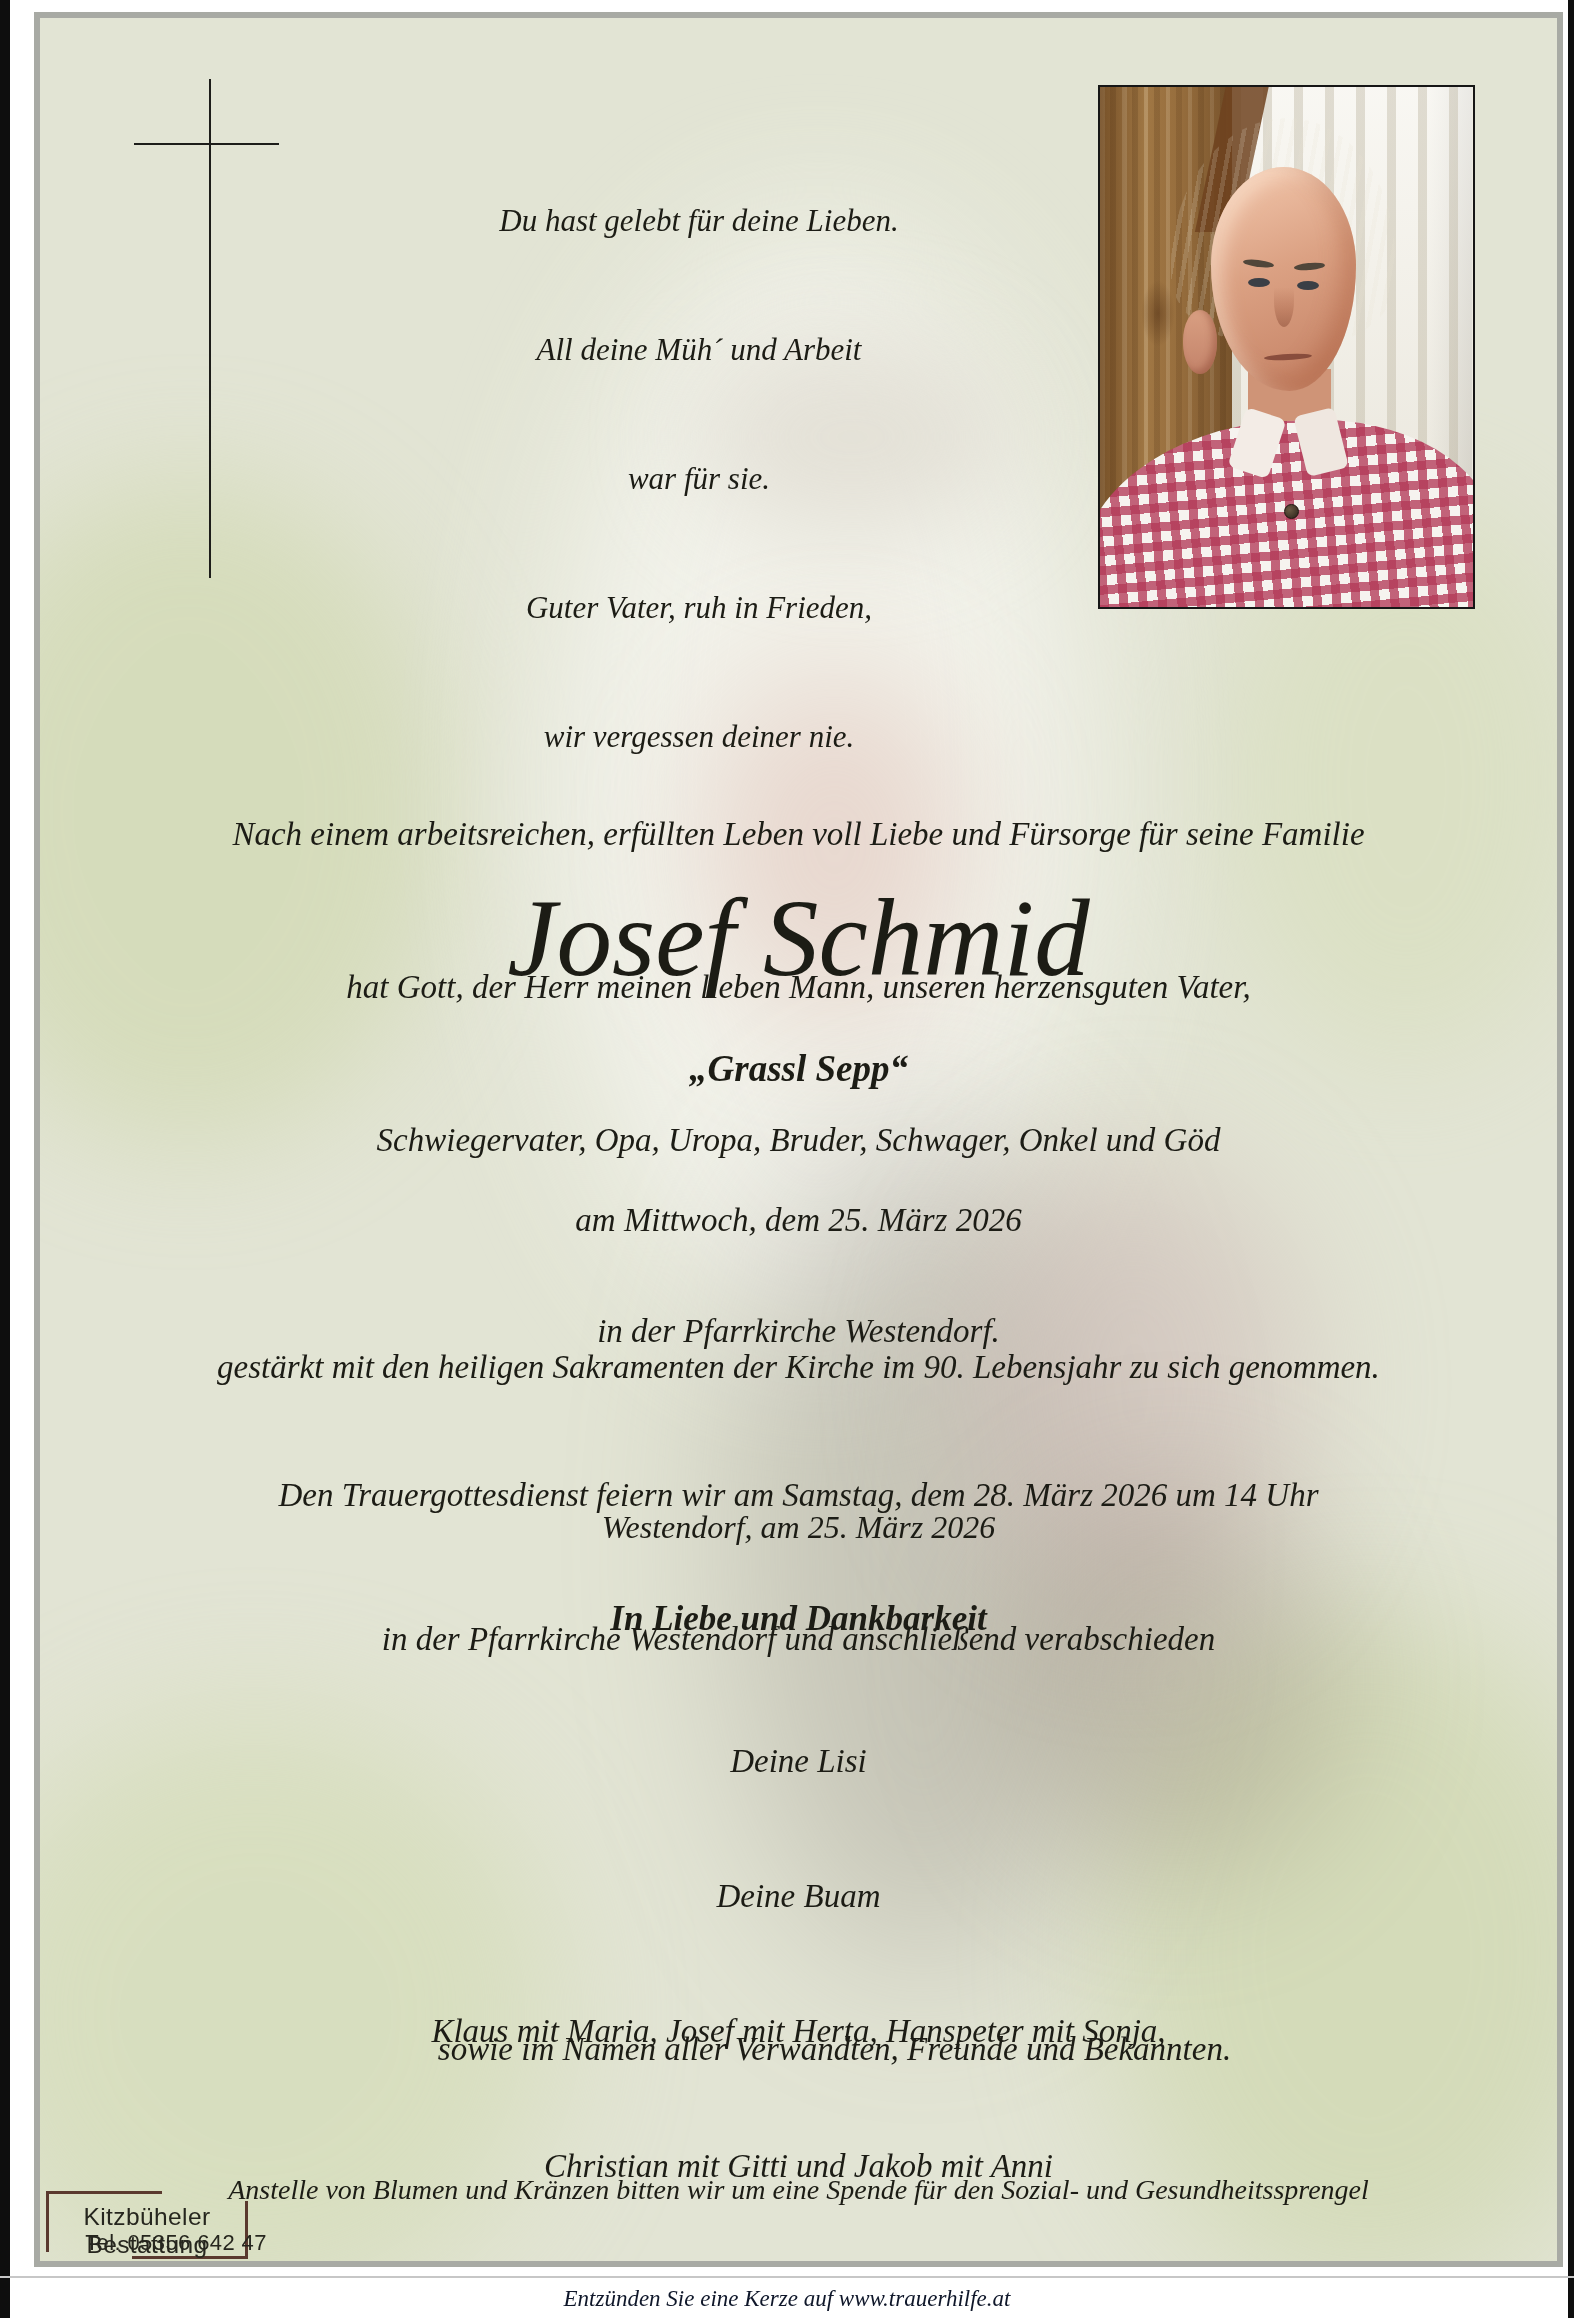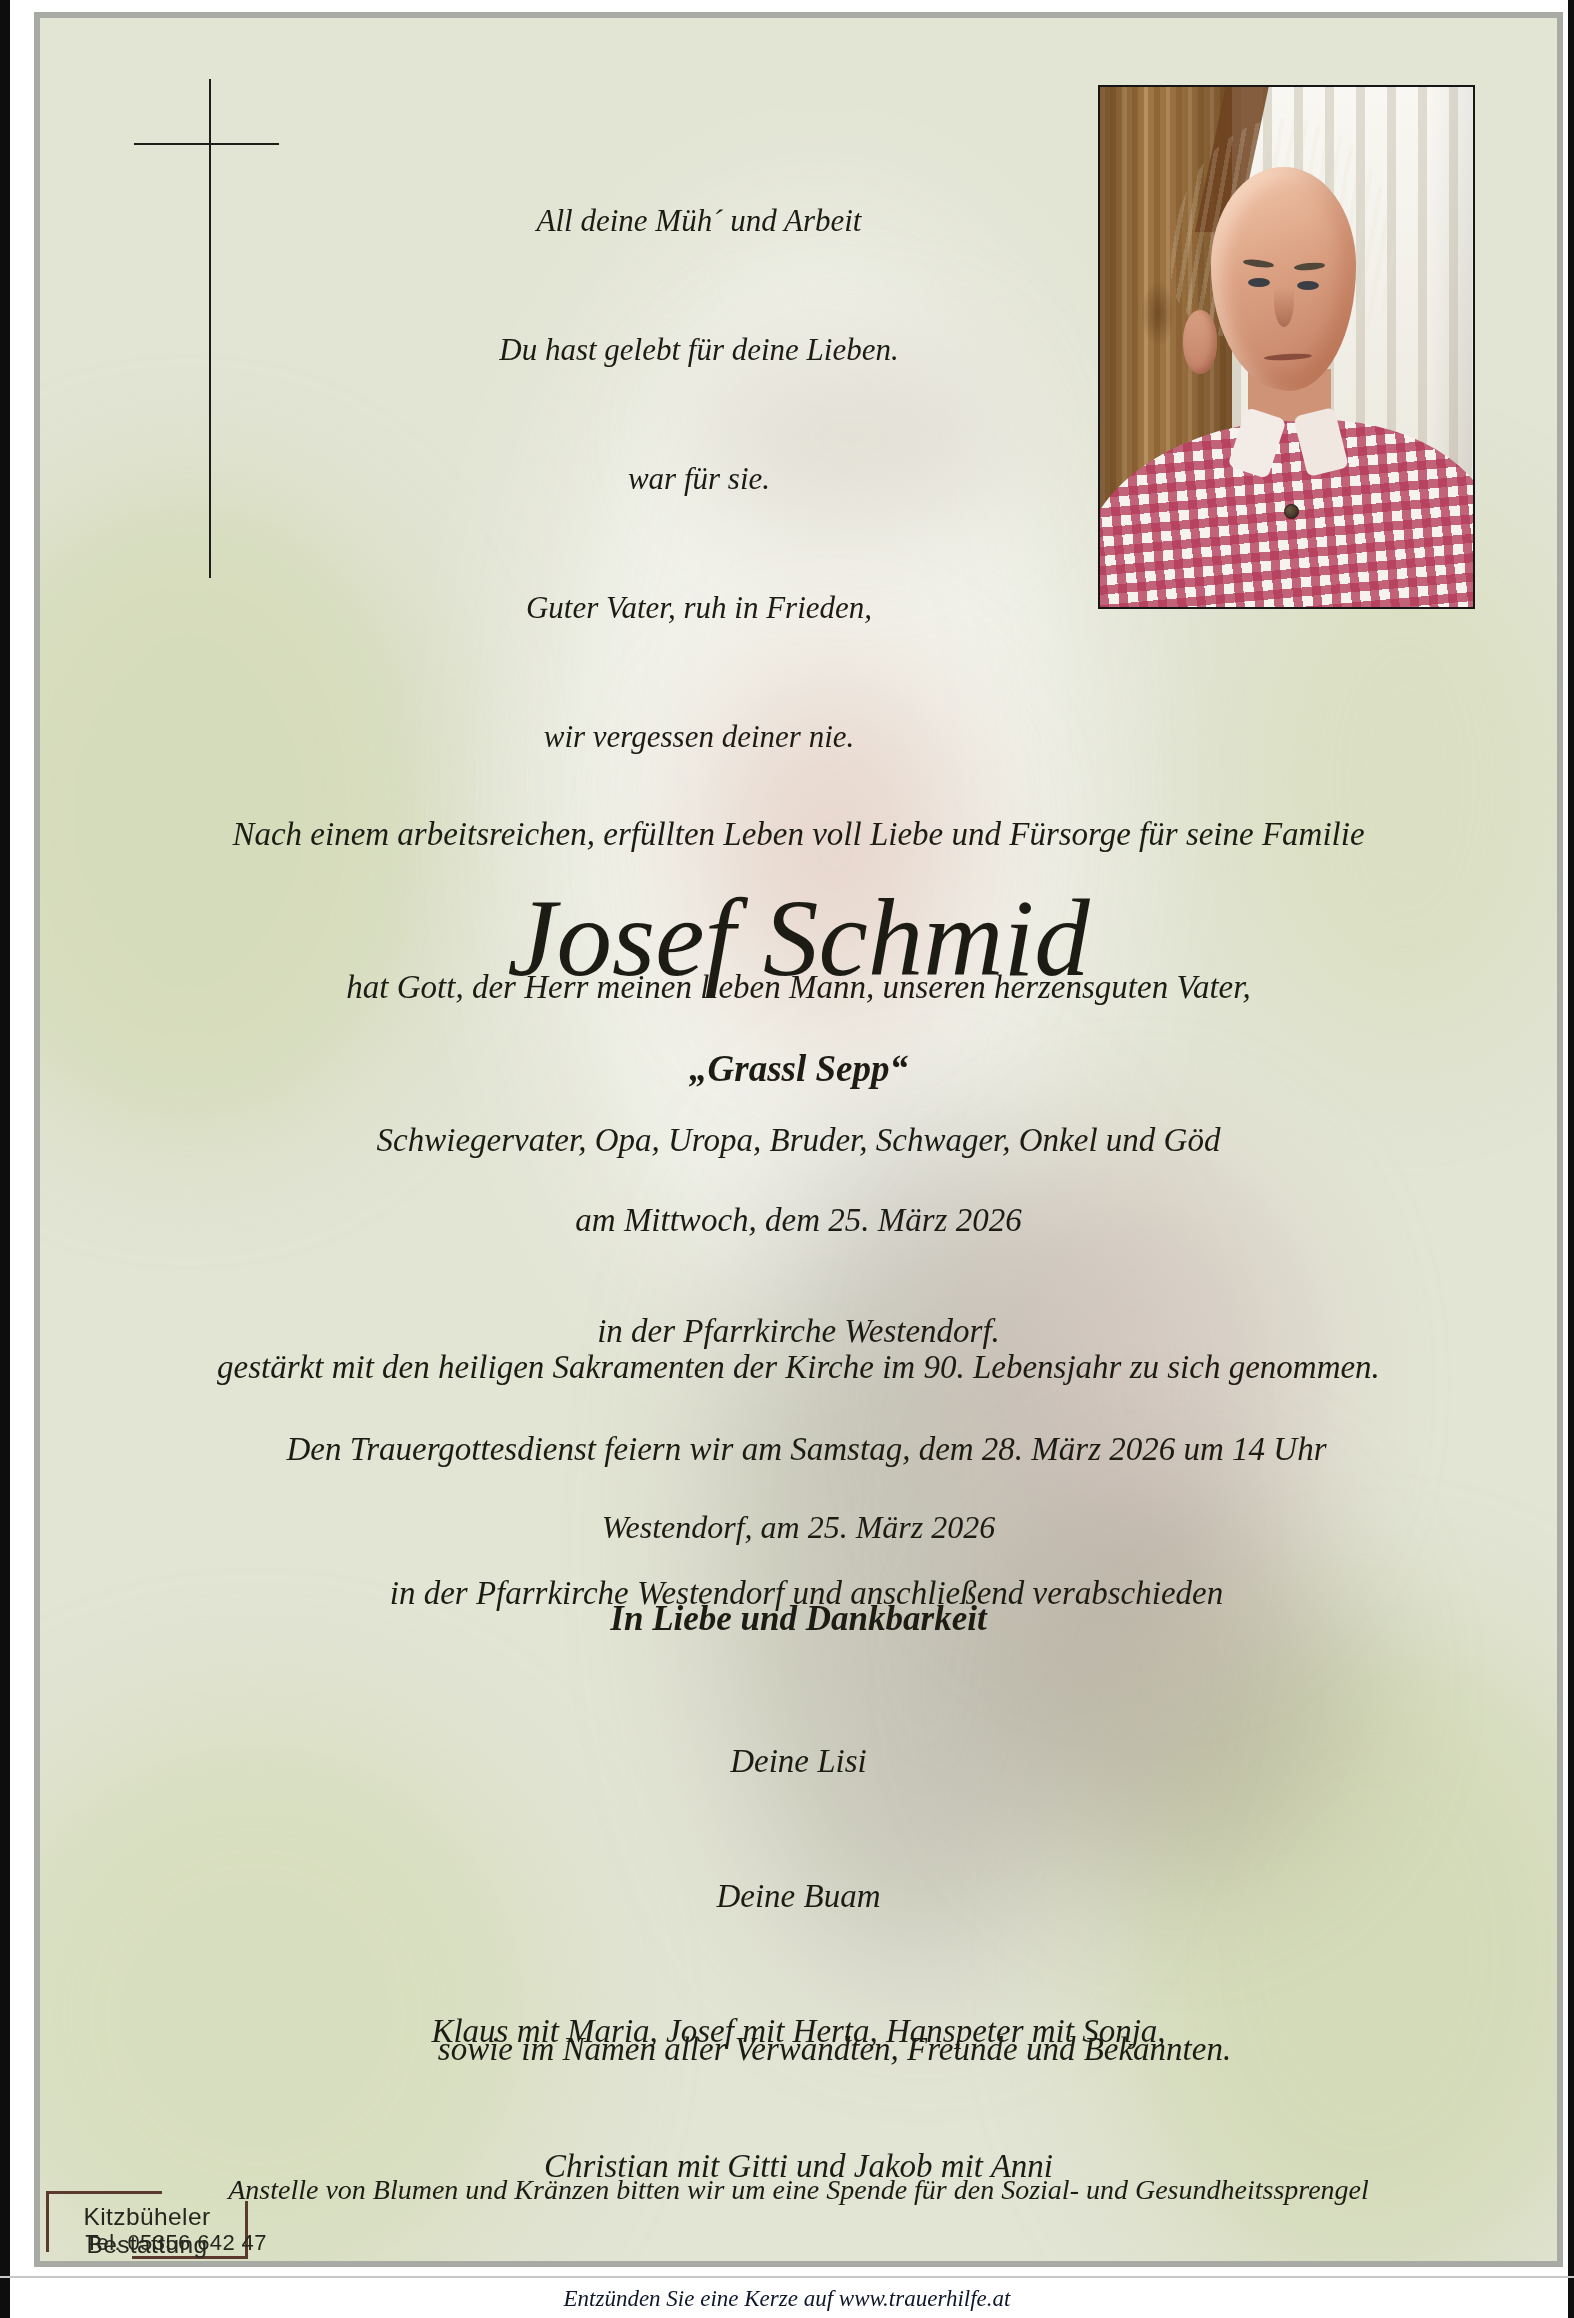--- a/index.html
+++ b/index.html
@@ -21,21 +21,21 @@
   
   .t{position:absolute;left:0;width:100%;text-align:center;font-style:italic;
      color:#1c1c15;white-space:pre;}
   .t div{white-space:pre;}
   .quote{left:65px;width:1188px;top:95px;font-size:31px;line-height:43px;}
   .intro{top:689px;font-size:33px;line-height:51px;}
   .name{top:855px;font-size:111px;line-height:130px;}
   .nick{top:1008px;font-size:37px;line-height:46px;font-weight:bold;margin-top:20px;}
   .passing{top:1080px;font-size:33px;line-height:49px;}
   .rosary{top:1193px;font-size:33px;line-height:48px;}
-  .funeralsvc{top:1311px;font-size:33px;line-height:48px;margin-left:8px;}
+  .funeralsvc{top:1357px;font-size:33px;line-height:48px;}
   .dateline{top:1490px;font-size:32px;line-height:39px;}
   .closing{top:1580px;font-size:35px;line-height:42px;font-weight:bold;}
   .mourners{top:1631px;font-size:33px;line-height:45px;}
   .inname{top:2010px;font-size:33px;line-height:42px;margin-left:36px;}
   .donation{top:2087px;font-size:28px;line-height:34px;}
 
   
   .photo{position:absolute;left:1058px;top:67px;width:373px;height:520px;
          border:2.2px solid #161616;overflow:hidden;background:#efece2;}
   .photo *{position:absolute;}
@@ -115,22 +115,22 @@
     <div class="blob" style="left:653px;top:319px;width:319px;height:200px;background:#dedacf;filter:blur(52px);opacity:.7;"></div>
     <div class="blob" style="left:661px;top:653px;width:267px;height:349px;background:#d9b0a6;filter:blur(67px);opacity:.4;"></div>
     <div class="blob" style="left:690px;top:1098px;width:386px;height:854px;background:#9a948a;filter:blur(82px);opacity:.38;"></div>
     <div class="blob" style="left:920px;top:1136px;width:349px;height:460px;background:#ccb7b5;filter:blur(67px);opacity:.5;"></div>
     <div class="blob" style="left:965px;top:1470px;width:341px;height:386px;background:#857666;filter:blur(74px);opacity:.3;"></div>
 
     <div class="cross-v"></div>
     <div class="cross-h"></div>
 
     <div class="t quote">
+      <div>Du hast gelebt für deine Lieben.</div>
       <div>All deine Müh´ und Arbeit</div>
-      <div>Du hast gelebt für deine Lieben.</div>
       <div>war für sie.</div>
       <div>Guter Vater, ruh in Frieden,</div>
       <div>wir vergessen deiner nie.</div>
     </div>
 
     <div class="photo">
       <div class="ph-wood"></div>
       <div class="ph-knot"></div>
       <div class="ph-curtain"></div>
       <div class="ph-jamb"></div>

